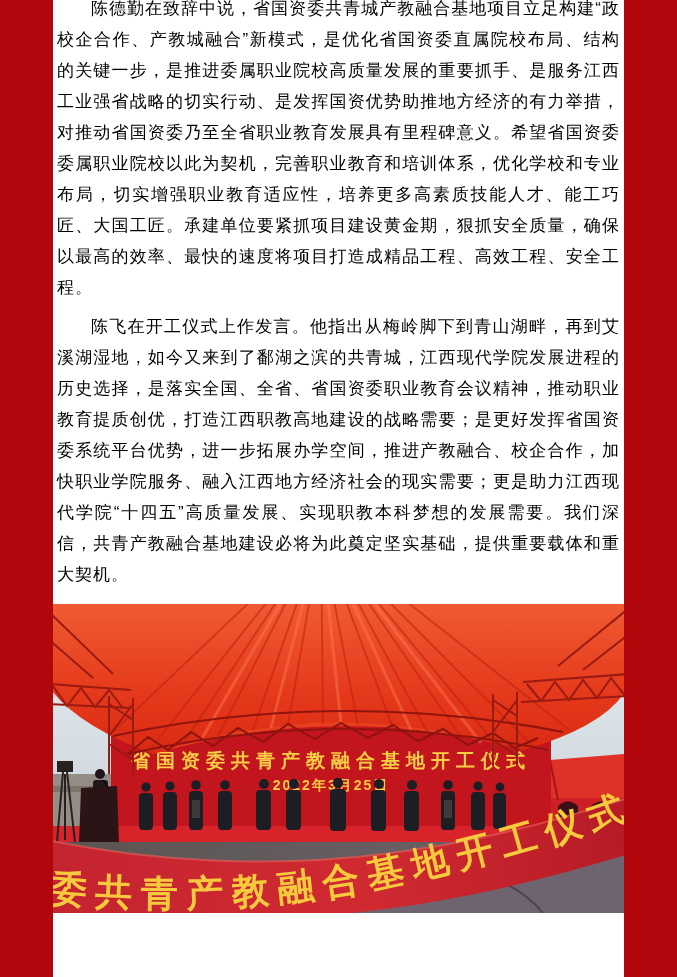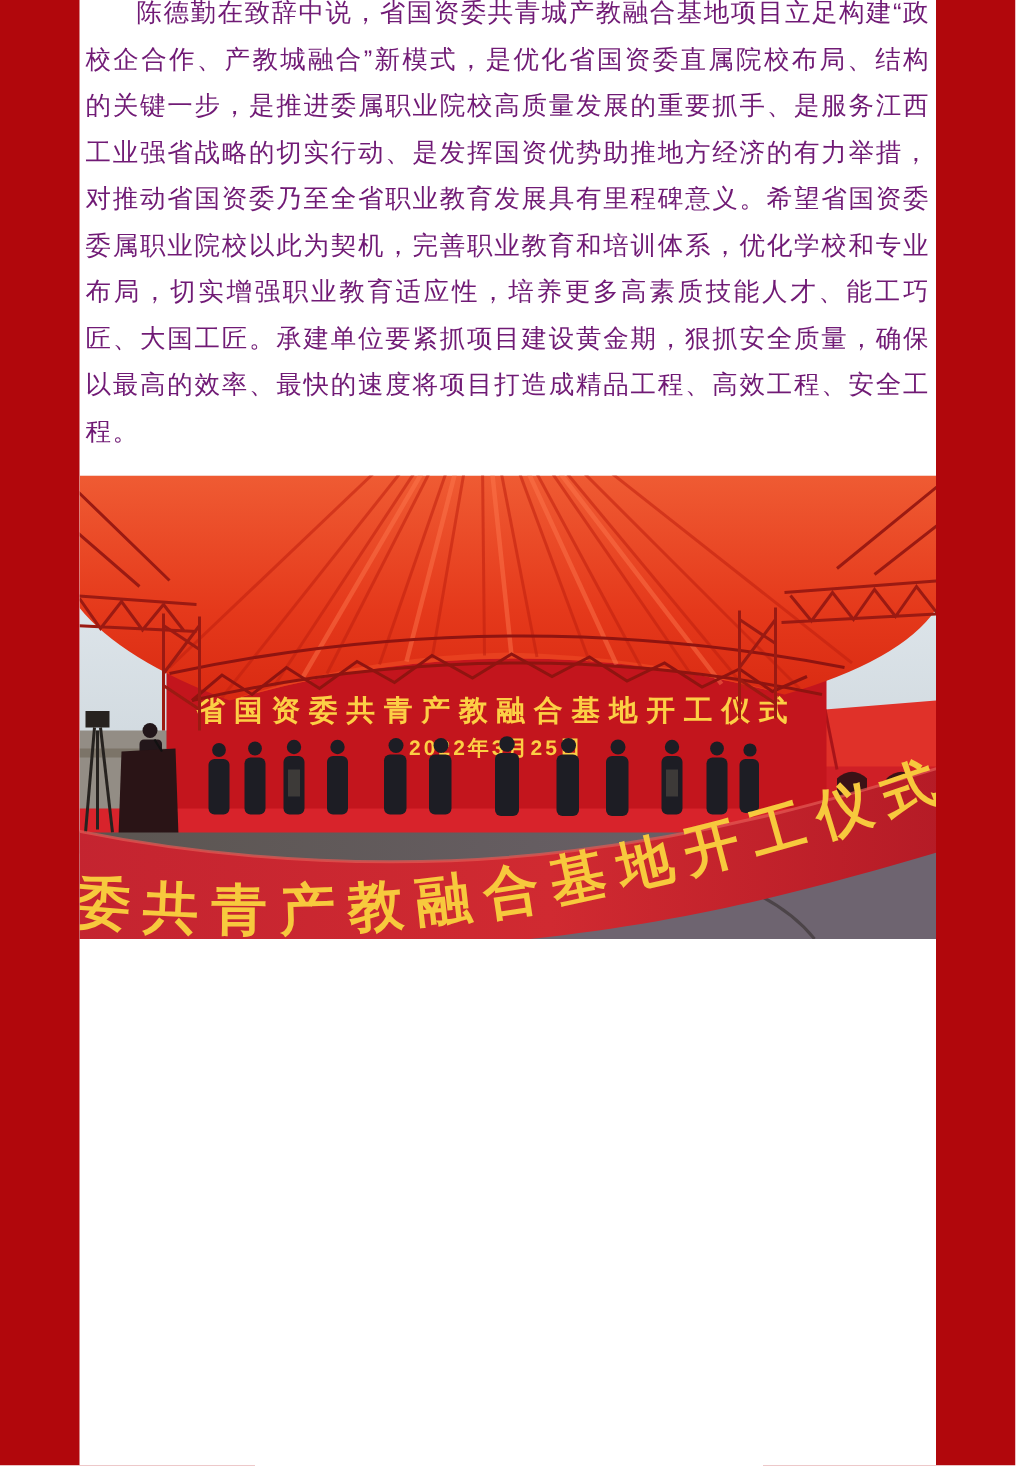--- a/index.html
+++ b/index.html
@@ -1,32 +1,33 @@
 <!DOCTYPE html>
 <html><head>
 <meta charset="utf-8">
 <style>
   html,body{margin:0;padding:0;}
   body{font-family:"Liberation Sans","DejaVu Sans",sans-serif;}
   .page{width:677px;height:977px;background:#b1070c;display:flex;justify-content:center;overflow:hidden;}
   .content{width:571px;height:977px;background:#ffffff;overflow:hidden;display:flex;flex-direction:column;}
-  .article{padding:0 4px;color:#701a75;font-size:17px;line-height:31px;text-align:justify;letter-spacing:1px;}
+  .article{padding:0 4px;color:#000000;font-size:17px;line-height:31px;text-align:justify;letter-spacing:1px;}
   .article p{margin:0 0 8px 0;text-indent:2em;}
   .article p.first{margin-top:-7px;}
   .photo-wrap{margin-top:6px;}
   .photo-wrap svg{display:block;}
 </style>
 </head>
 <body>
 
 <div class="page">
   <div class="content">
 
     <div class="article">
       <p class="first">陈德勤在致辞中说，省国资委共青城产教融合基地项目立足构建“政校企合作、产教城融合”新模式，是优化省国资委直属院校布局、结构的关键一步，是推进委属职业院校高质量发展的重要抓手、是服务江西工业强省战略的切实行动、是发挥国资优势助推地方经济的有力举措，对推动省国资委乃至全省职业教育发展具有里程碑意义。希望省国资委委属职业院校以此为契机，完善职业教育和培训体系，优化学校和专业布局，切实增强职业教育适应性，培养更多高素质技能人才、能工巧匠、大国工匠。承建单位要紧抓项目建设黄金期，狠抓安全质量，确保以最高的效率、最快的速度将项目打造成精品工程、高效工程、安全工程。</p>
+      <p>陈飞在开工仪式上作发言。他指出从梅岭脚下到青山湖畔，再到艾溪湖湿地，如今又来到了鄱湖之滨的共青城，江西现代学院发展进程的历史选择，是落实全国、全省、省国资委职业教育会议精神，推动职业教育提质创优，打造江西职教高地建设的战略需要；是更好发挥省国资委系统平台优势，进一步拓展办学空间，推进产教融合、校企合作，加快职业学院服务、融入江西地方经济社会的现实需要；更是助力江西现代学院“十四五”高质量发展、实现职教本科梦想的发展需要。我们深信，共青产教融合基地建设必将为此奠定坚实基础，提供重要载体和重大契机。</p>
     </div>
 
     <div class="photo-wrap">
       <svg width="571" height="309" viewBox="0 0 571 309" xmlns="http://www.w3.org/2000/svg">
         <defs>
           <linearGradient id="skyG" x1="0" y1="0" x2="0" y2="1">
             <stop offset="0" stop-color="#e7eef3"></stop>
             <stop offset="1" stop-color="#c9d2d8"></stop>
           </linearGradient>
           <linearGradient id="canopyG" x1="0" y1="0" x2="0" y2="1">

